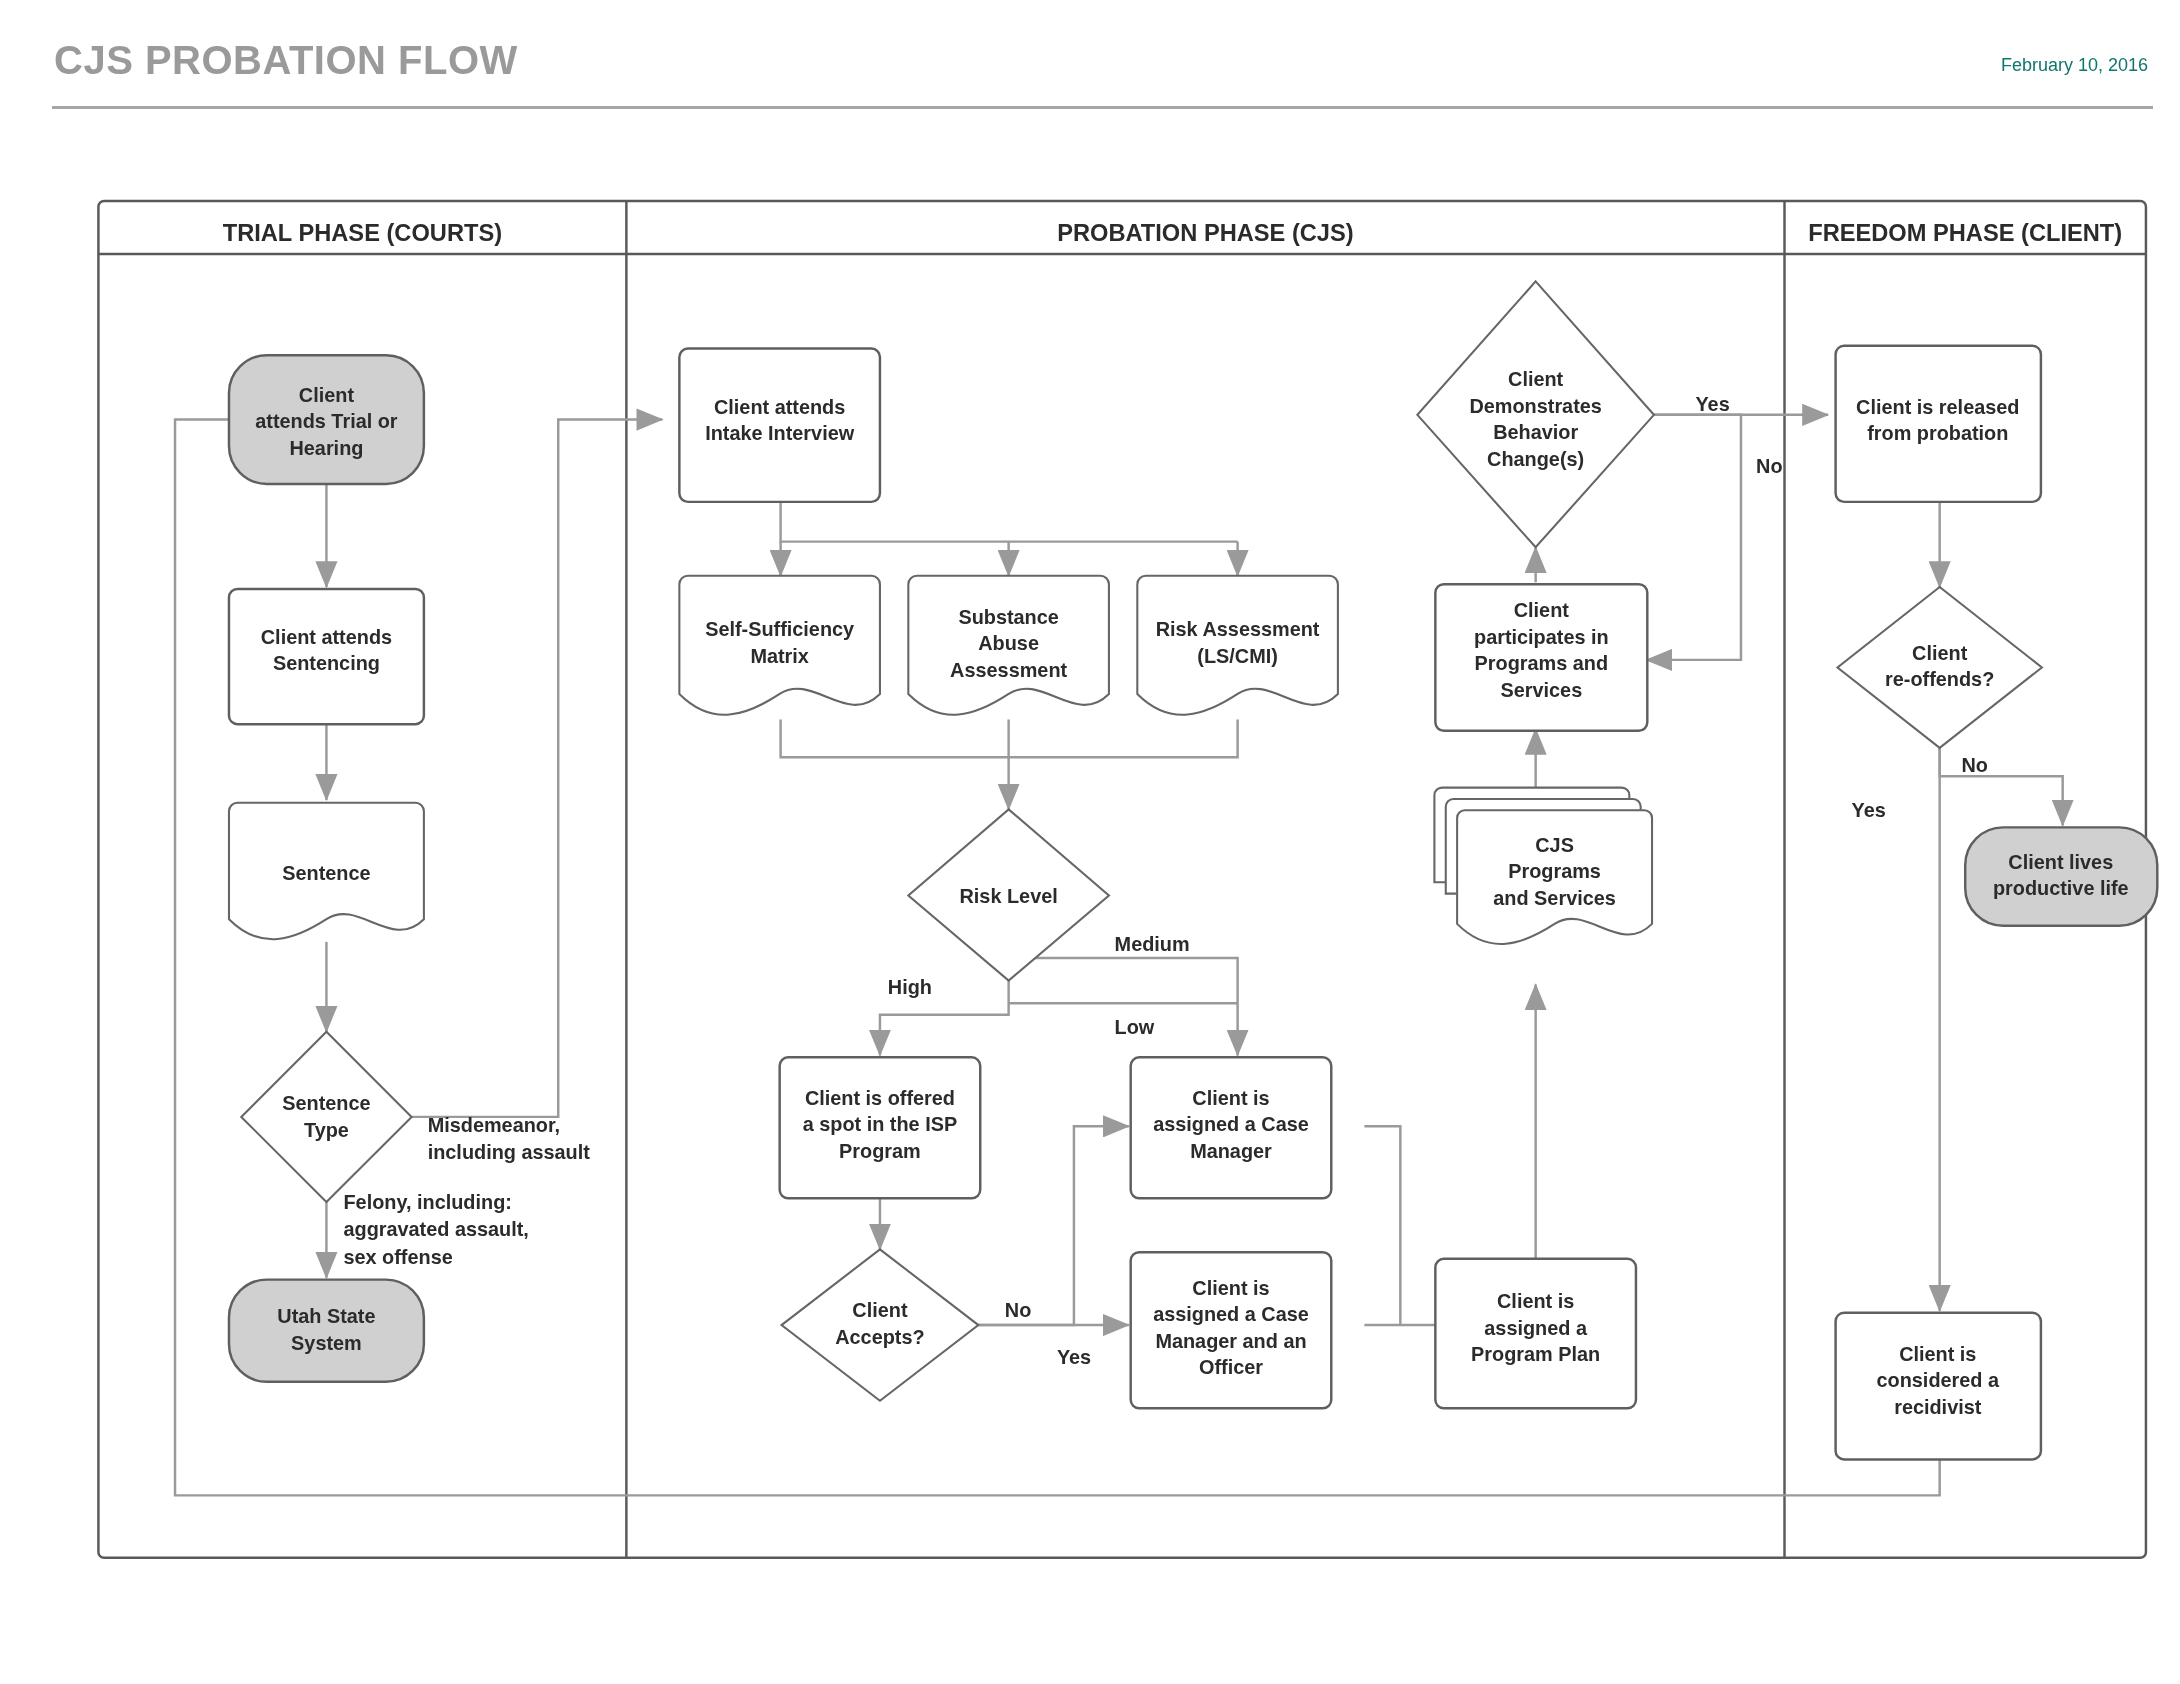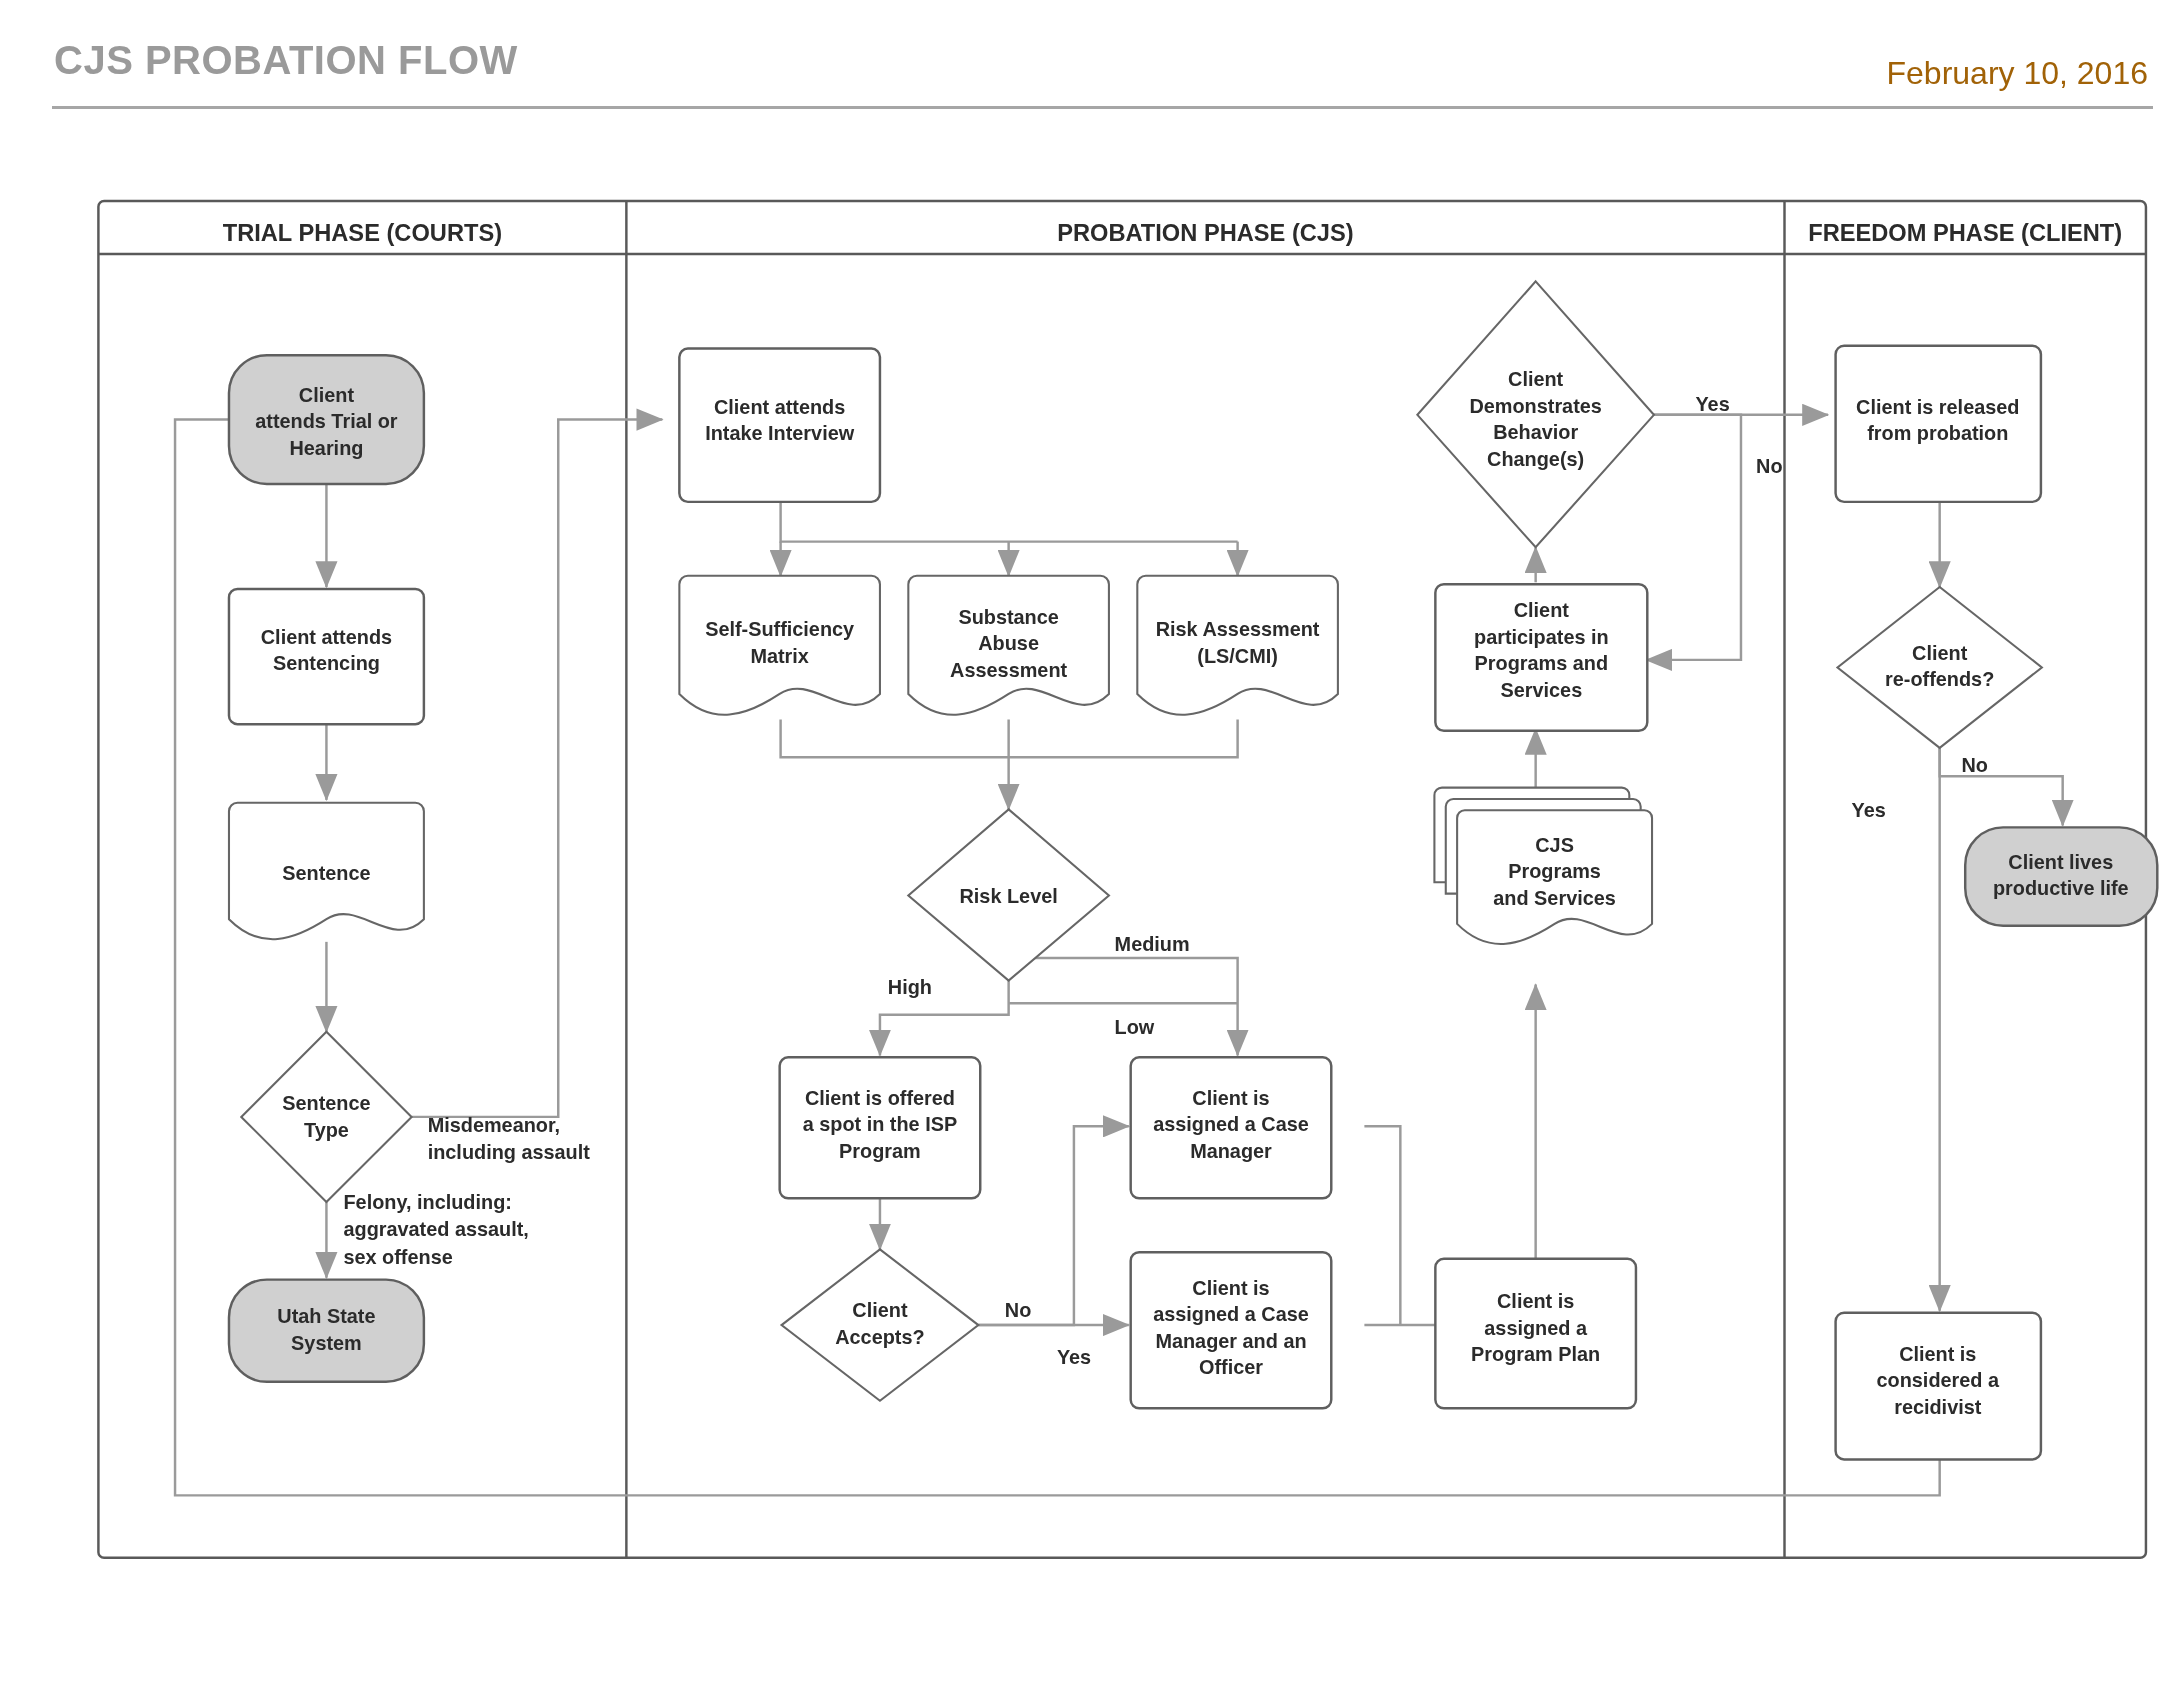--- a/index.html
+++ b/index.html
@@ -8,21 +8,21 @@
 
   
   .hdr{position:absolute;left:0;top:11px;width:2180px;height:104px;margin-left:12px;}
   .hdr-title{
     position:absolute;left:42px;top:26.5px;
     font-size:40px;font-weight:bold;color:#9a9a9a;
     letter-spacing:0.5px;white-space:nowrap;
   }
   .hdr-date{
     position:absolute;right:44px;top:44px;
-    font-size:32px;color:#a16207;white-space:nowrap;text-align:right;
+    font-size:18px;color:#0f766e;white-space:nowrap;text-align:right;
   }
   .hdr-rule{
     position:absolute;left:40px;top:95px;width:2101px;height:2.8px;background:#a6a6a6;
   }
 
   
   svg.flow{position:absolute;left:0;top:0;width:2180px;height:1685px;}
   .nodeText{
     font-family:"Liberation Sans",sans-serif;
     font-size:21px;font-weight:bold;fill:#2b2b2b;

